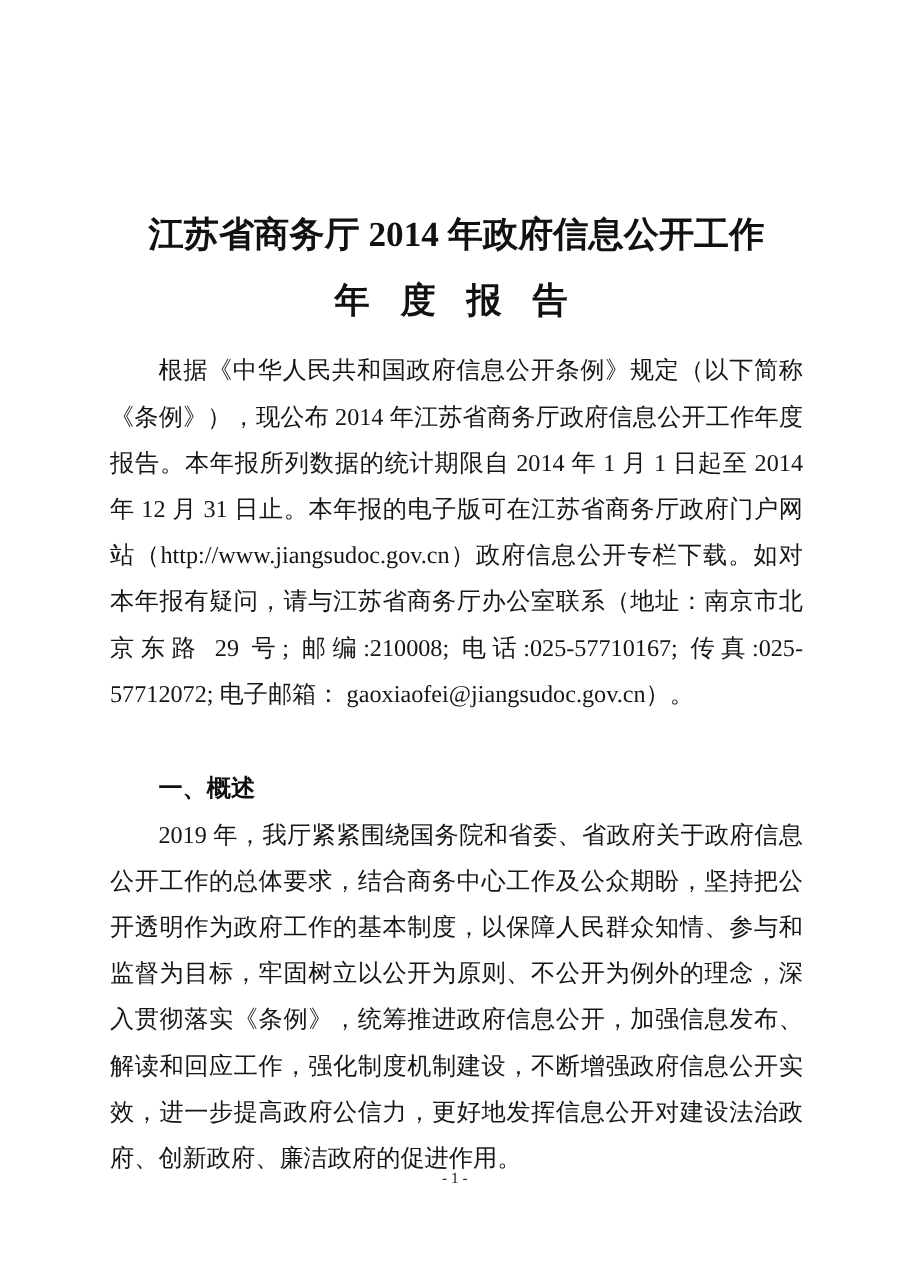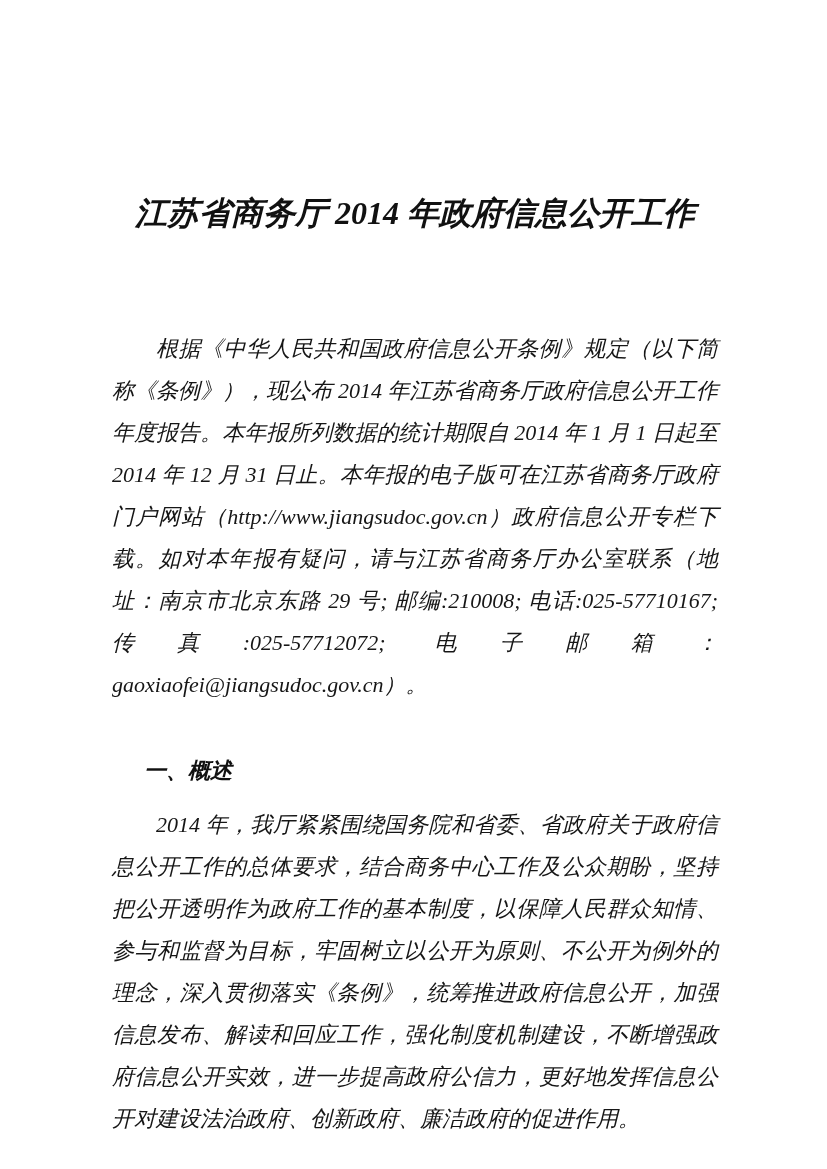--- a/index.html
+++ b/index.html
@@ -1,15 +1,15 @@
 <!DOCTYPE html>
 <html><head>
 <meta charset="utf-8">
 <style>
-  * { margin: 0; padding: 0; box-sizing: border-box; font-style: italic; }
+  * { margin: 0; padding: 0; box-sizing: border-box; }
   html, body { background: #ffffff; }
   .page {
     position: relative;
     width: 827px;
     height: 1169px;
     margin: 0 auto;
     background: #ffffff;
     color: #1a1a1a;
     font-family: "Liberation Serif", "DejaVu Serif", serif;
     overflow: hidden;
@@ -40,21 +40,21 @@
     top: 316px;
     left: 100px;
     width: 630px;
     font-size: 22px;
     line-height: 42px;
     text-align: justify;
     color: #161616;
   }
   .body-text p {
     text-indent: 2em;
-    margin: 12px;
+    margin: 0;
   }
   .section-heading {
     font-family: "Liberation Sans", "DejaVu Sans", sans-serif;
     font-weight: bold;
     font-size: 22px;
     line-height: 42px;
     text-indent: 2em;
     color: #111111;
     margin-top: 44px;
   }
@@ -69,23 +69,24 @@
     color: #222222;
   }
 </style>
 </head>
 <body>
 
 <div class="page">
 
   <div class="title-block">
     <div class="title-line-1">江苏省商务厅 2014 年政府信息公开工作</div>
+    <div class="title-line-2">年 度 报 告</div>
   </div>
 
   <div class="body-text">
     <p>根据《中华人民共和国政府信息公开条例》规定（以下简称《条例》），现公布 2014 年江苏省商务厅政府信息公开工作年度报告。本年报所列数据的统计期限自 2014 年 1 月 1 日起至 2014 年 12 月 31 日止。本年报的电子版可在江苏省商务厅政府门户网站（http://www.jiangsudoc.gov.cn）政府信息公开专栏下载。如对本年报有疑问，请与江苏省商务厅办公室联系（地址：南京市北京东路 29 号; 邮编:210008; 电话:025-57710167; 传真:025-57712072; 电子邮箱： gaoxiaofei@jiangsudoc.gov.cn）。</p>
     <div class="section-heading">一、概述</div>
-    <p>2014 年，我厅紧紧围绕国务院和省委、省政府关于政府信息公开工作的总体要求，结合商务中心工作及公众期盼，坚持把公开透明作为政府工作的基本制度，以保障人民群众知情、参与和监督为目标，牢固树立以公开为原则、不公开为例外的理念，深入贯彻落实《条例》，统筹推进政府信息公开，加强信息发布、解读和回应工作，强化制度机制建设，不断增强政府信息公开实效，进一步提高政府公信力，更好地发挥信息公开对建设法治政府、创新政府、廉洁政府的促进作用。</p>
+    <p>2019 年，我厅紧紧围绕国务院和省委、省政府关于政府信息公开工作的总体要求，结合商务中心工作及公众期盼，坚持把公开透明作为政府工作的基本制度，以保障人民群众知情、参与和监督为目标，牢固树立以公开为原则、不公开为例外的理念，深入贯彻落实《条例》，统筹推进政府信息公开，加强信息发布、解读和回应工作，强化制度机制建设，不断增强政府信息公开实效，进一步提高政府公信力，更好地发挥信息公开对建设法治政府、创新政府、廉洁政府的促进作用。</p>
   </div>
 
   <div class="page-footer">- 1 -</div>
 
 </div>
 
 </body></html>

